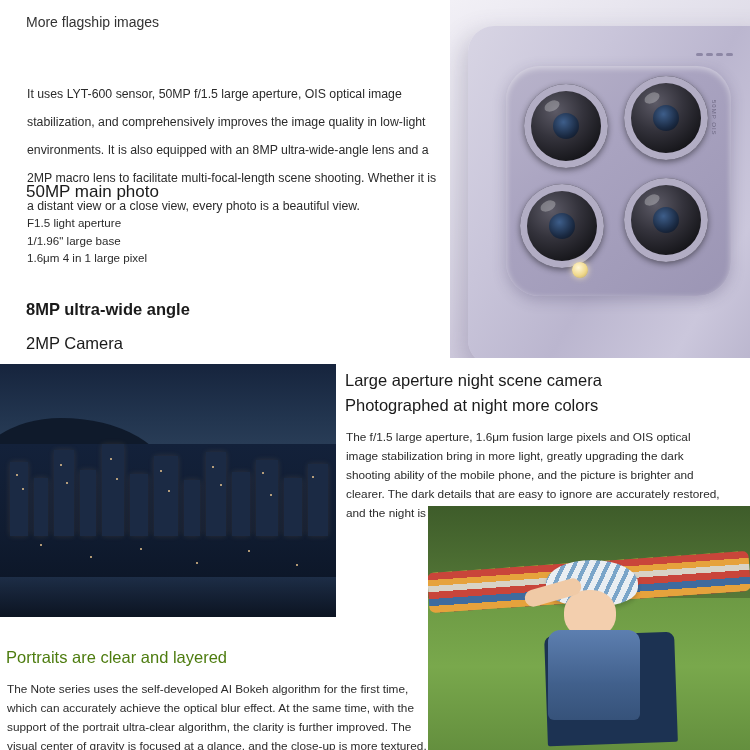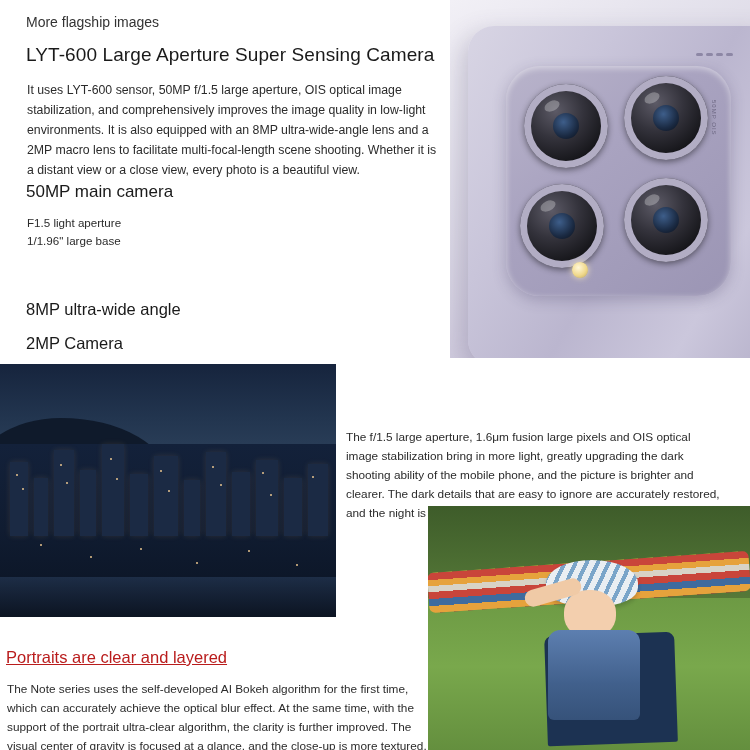--- a/index.html
+++ b/index.html
@@ -37,21 +37,21 @@
     font-weight: normal;
     color: #1a1a1a;
     letter-spacing: 0.1px;
   }
   .body-top {
     position: absolute;
     left: 27px;
     top: 80px;
     width: 412px;
     font-size: 12.3px;
-    line-height: 20px;
+    line-height: 28px;
     color: #2b2b2b;
   }
   .h2-50mp {
     position: absolute;
     left: 26px;
     top: 182px;
     font-size: 17px;
     font-weight: normal;
     color: #1a1a1a;
   }
@@ -61,21 +61,21 @@
     top: 214px;
     font-size: 11.6px;
     line-height: 17.5px;
     color: #2b2b2b;
   }
   .h2-8mp {
     position: absolute;
     left: 26px;
     top: 300px;
     font-size: 16.5px;
-    font-weight: normal;
+    font-weight: bold;
     color: #1a1a1a;
     text-align: right;
   }
   .h2-2mp {
     position: absolute;
     left: 26px;
     top: 334px;
     font-size: 16.5px;
     font-weight: normal;
     color: #1a1a1a;
@@ -298,46 +298,45 @@
     font-size: 16px;
     font-weight: normal;
     color: #1a1a1a;
   }
   .h2-portraits {
     position: absolute;
     left: 6px;
     top: 648px;
     font-size: 16.5px;
     font-weight: normal;
-    color: #b91c1c;
-    text-decoration: underline;
+    color: #4d7c0f;
   }
   .body-ai {
     position: absolute;
     left: 7px;
     top: 680px;
     width: 420px;
     font-size: 11.8px;
     line-height: 19px;
     color: #2b2b2b;
   }
 </style>
 </head>
 <body>
 
 <div class="page">
 
   <div class="top-kicker">More flagship images</div>
-  <div class="h1">LYT-600 Large Aperture Super Sensing Camera</div>
   <div class="body-top">It uses LYT-600 sensor, 50MP f/1.5 large aperture, OIS optical image stabilization, and comprehensively improves the image quality in low-light environments. It is also equipped with an 8MP ultra-wide-angle lens and a 2MP macro lens to facilitate multi-focal-length scene shooting. Whether it is a distant view or a close view, every photo is a beautiful view.</div>
 
-  <div class="h2-50mp">50MP main camera</div>
+  <div class="h2-50mp">50MP main photo</div>
   <div class="spec-list">
     <div>F1.5 light aperture</div>
     <div>1/1.96" large base</div>
+    <div>1.6μm 4 in 1 large pixel</div>
   </div>
 
   <div class="h2-8mp">8MP ultra-wide angle</div>
   <div class="h2-2mp">2MP Camera</div>
 
   <div class="phone-img">
     <div class="phone-body">
       <div class="antenna">
         <i></i><i></i><i></i><i></i>
       </div>
@@ -397,20 +396,24 @@
       <div class="dot" style="left:40px;  top:100px;"></div>
       <div class="dot" style="left:90px;  top:112px;"></div>
       <div class="dot" style="left:140px; top:104px;"></div>
       <div class="dot" style="left:196px; top:118px;"></div>
       <div class="dot" style="left:248px; top:106px;"></div>
       <div class="dot" style="left:296px; top:120px;"></div>
       <div class="river"></div>
     </div>
   </div>
 
+  <div class="h2-night">
+    <div>Large aperture night scene camera</div>
+    <div>Photographed at night more colors</div>
+  </div>
   <div class="body-night">The f/1.5 large aperture, 1.6μm fusion large pixels and OIS optical image stabilization bring in more light, greatly upgrading the dark shooting ability of the mobile phone, and the picture is brighter and clearer. The dark details that are easy to ignore are accurately restored, and the night is also presented movingly.</div>
 
   <div class="boy-img">
     <div class="boy-trees"></div>
     <div class="boy-grass"></div>
     <div class="hammock"></div>
     <div class="chair"></div>
     <div class="boy">
       <div class="hat"></div>
       <div class="face"></div>

